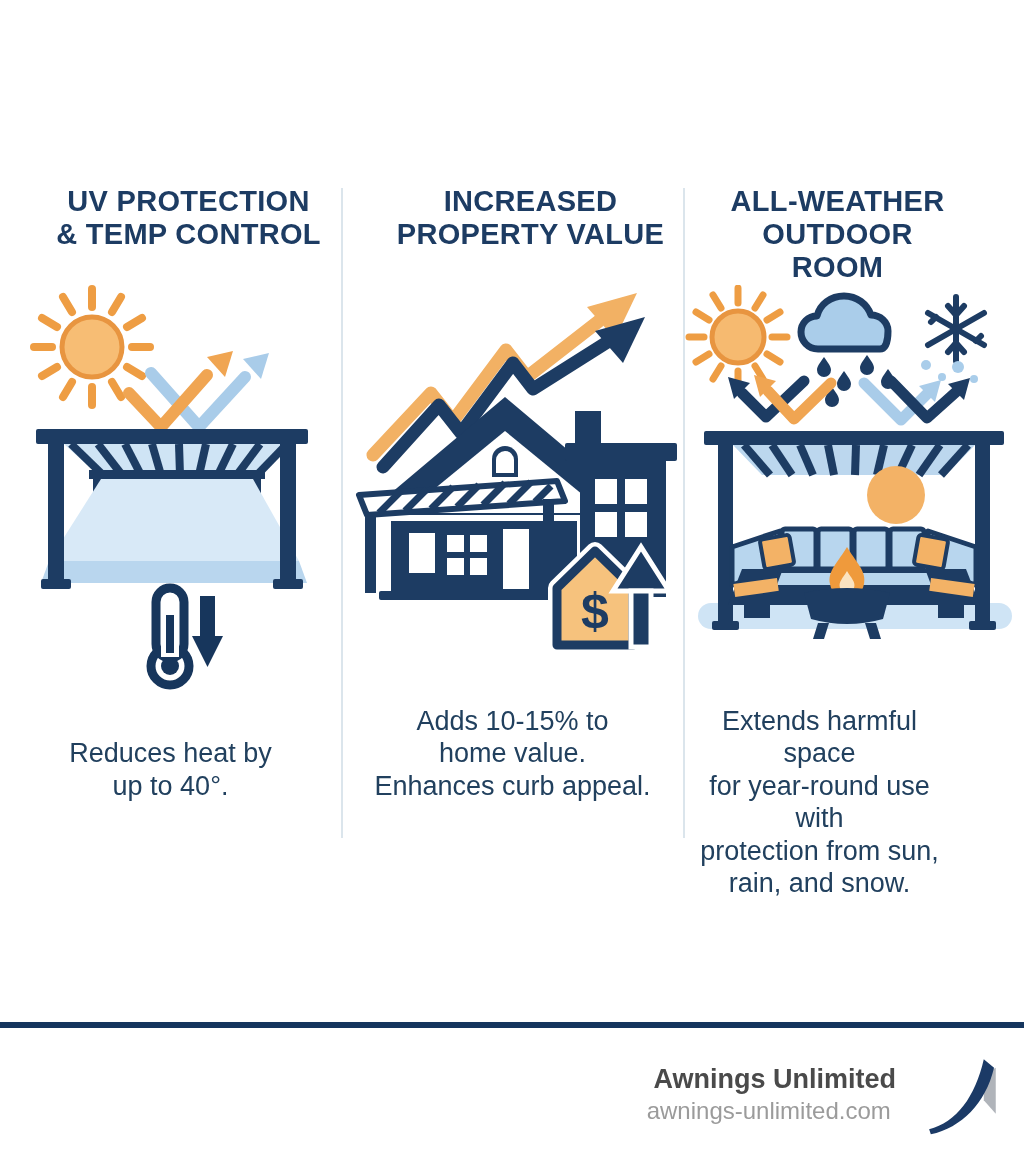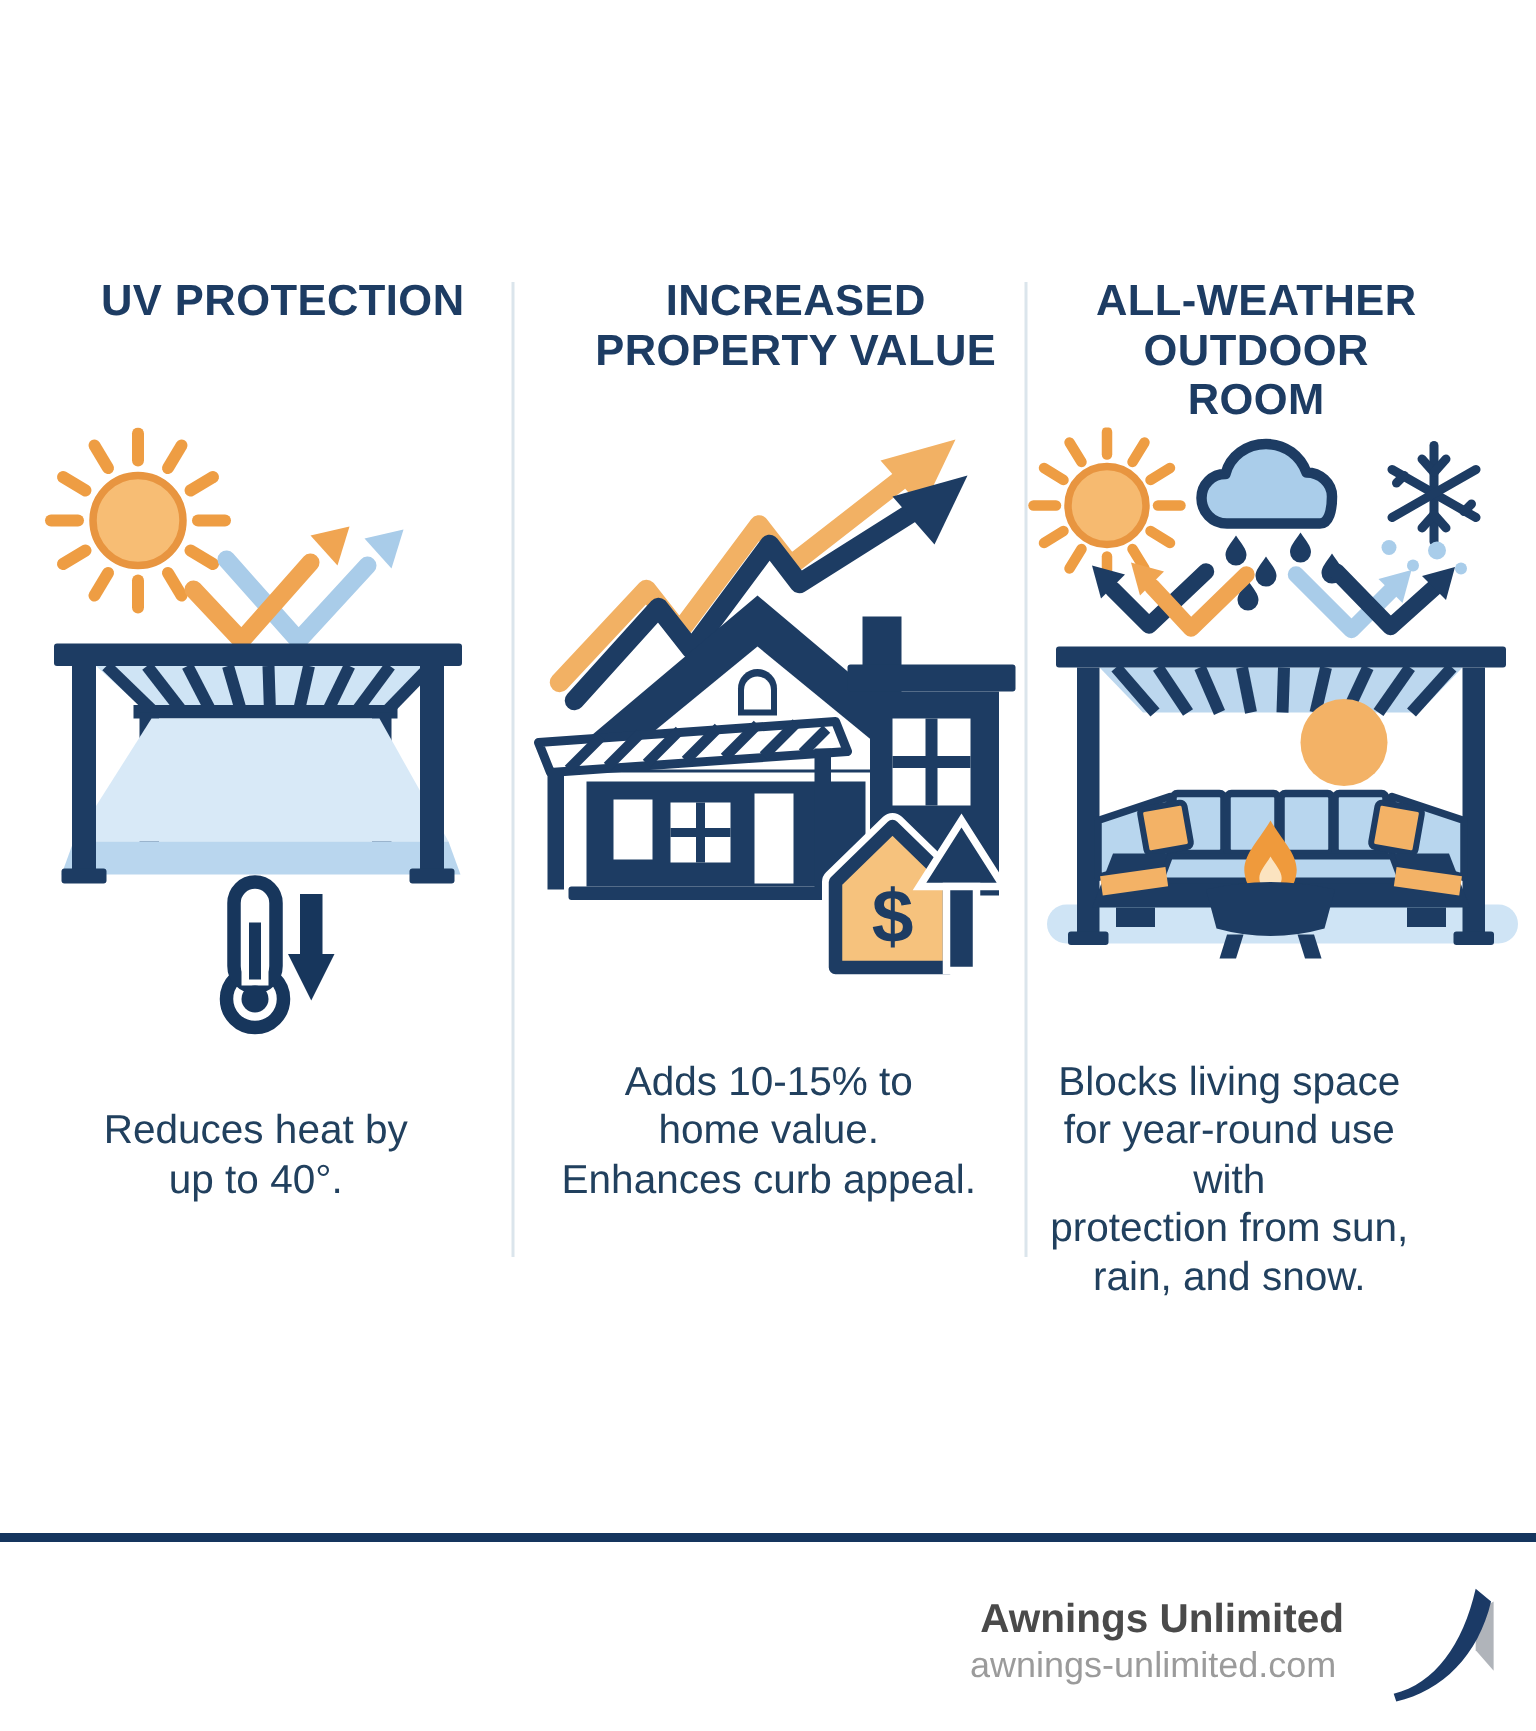--- a/index.html
+++ b/index.html
@@ -32,20 +32,21 @@
   .company { font-size:27px; font-weight:700; color:#4a4a4a; line-height:1.15;margin-left:12px; }
   .website { font-size:24px; color:#9b9b9b; line-height:1.2; margin-top:2px; }
   svg text.dollar { font-family:"Liberation Sans", sans-serif; font-weight:700; font-size:50px; fill:#1d3c63; }
 </style>
 </head>
 <body>
 
 <section class="col" id="col1">
   <h2 class="title">
     <span>UV PROTECTION</span><br>
+    <span>&amp; TEMP CONTROL</span>
   </h2>
   <div class="illus">
     <svg width="340" height="410" viewBox="0 0 340 410">
 
       <g stroke="#ee9d43" stroke-width="8" stroke-linecap="round">
         <line x1="131" y1="62" x2="149" y2="62"></line>
           <line x1="126" y1="82" x2="141" y2="91"></line>
         <line x1="111" y1="97" x2="120" y2="112"></line>
           <line x1="91" y1="102" x2="91" y2="120"></line>
         <line x1="71" y1="97" x2="62" y2="112"></line>
@@ -286,21 +287,21 @@
           <path d="M163,262 C155,276 143,286 146,299 C148,310 157,315 163,313 C169,315 178,310 180,299 C183,286 171,276 163,262 Z" fill="#ef9a3c"></path>
           <path d="M163,286 C159,293 154,297 156,303 C158,308 168,308 170,303 C172,297 167,293 163,286 Z" fill="#fbe3c0"></path>
           <path d="M120,308 Q163,298 206,308 L199,334 Q163,344 127,334 Z" fill="#1d3c63"></path>
           <polygon points="134,338 145,338 140,354 129,354" fill="#1d3c63"></polygon>
           <polygon points="181,338 192,338 197,354 186,354" fill="#1d3c63"></polygon>
         </g>
       </g>
     </svg>
   </div>
   <p class="caption">
-    <span>Blocks living space</span><br>
+    <span>Extends harmful space</span><br>
     <span>for year-round use with</span><br>
     <span>protection from sun,</span><br>
     <span>rain, and snow.</span>
   </p>
 </section>
 
 <div class="divider" id="div1"></div>
 <div class="divider" id="div2"></div>
 
 <div class="footer-rule"></div>

